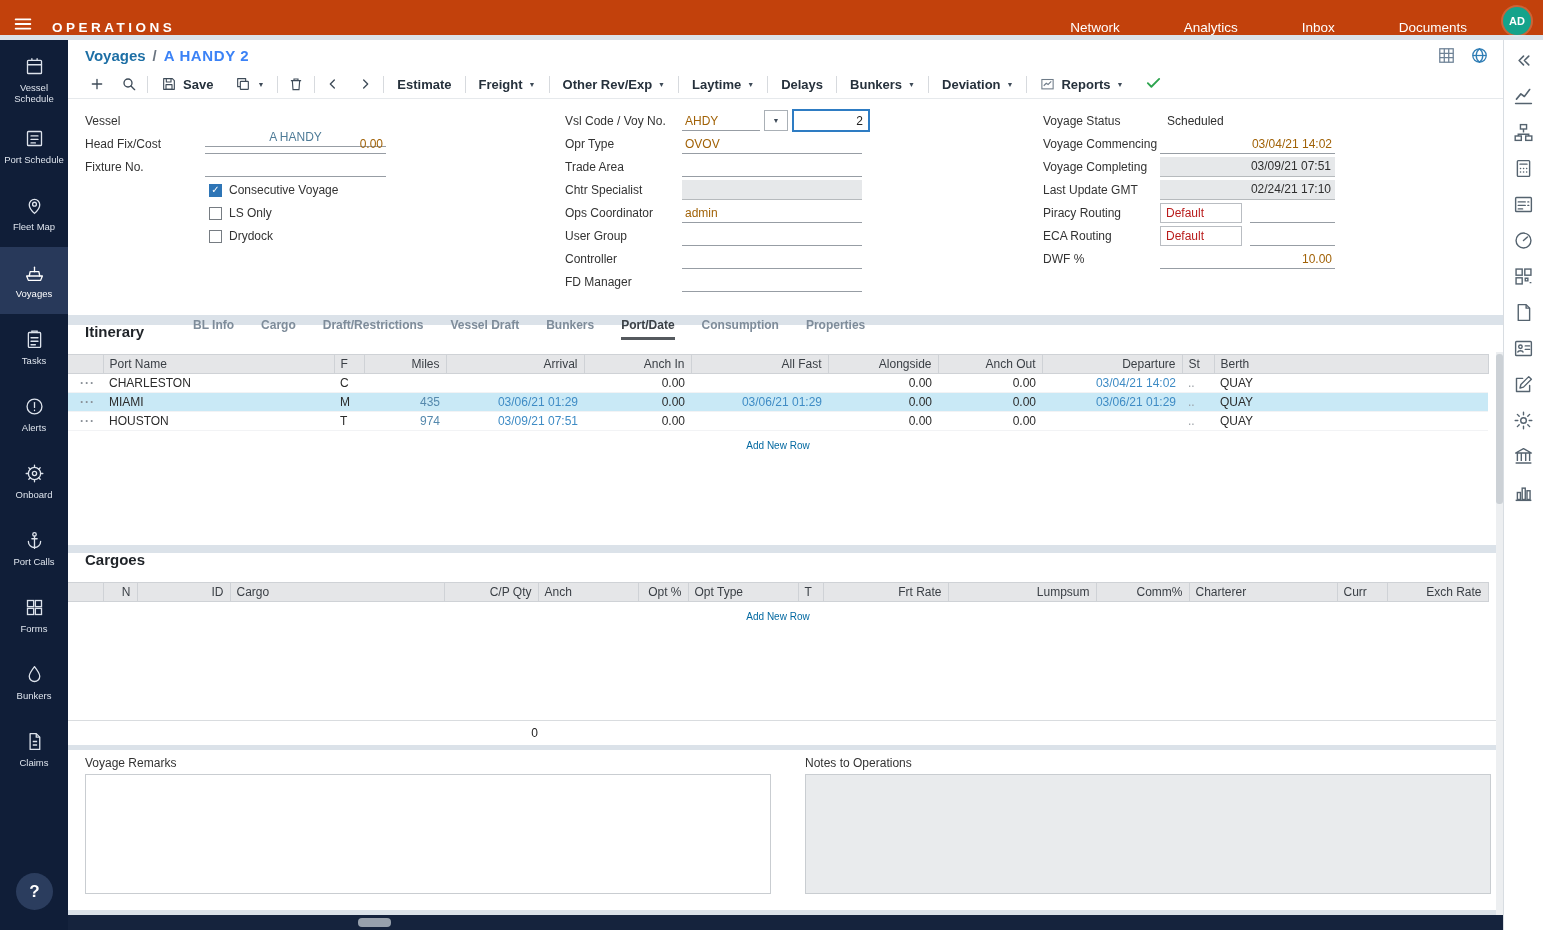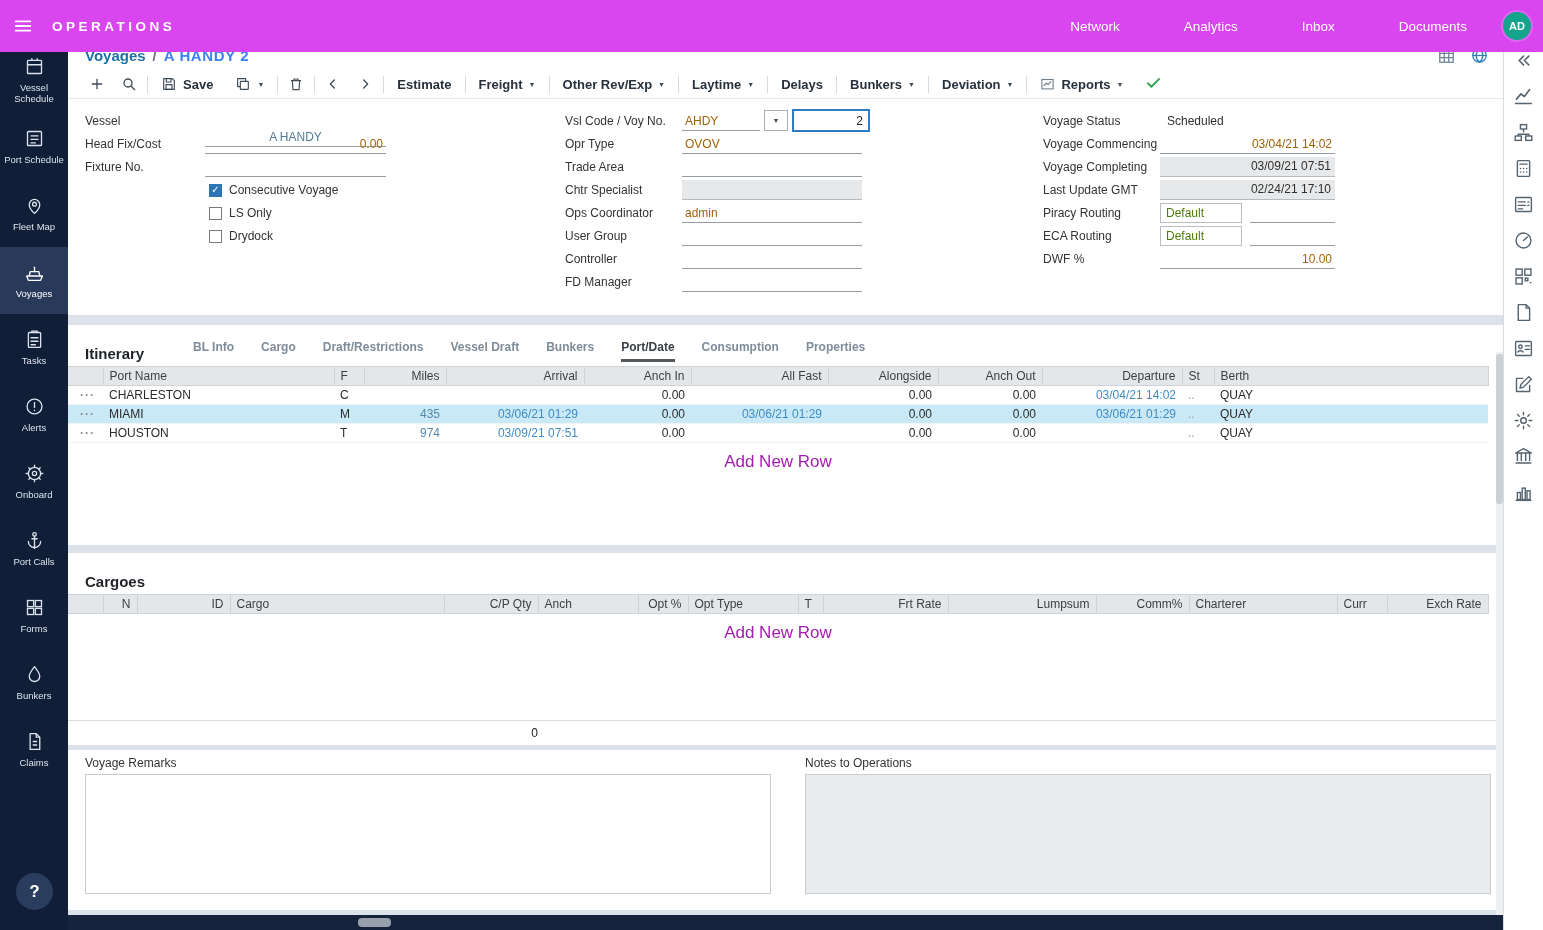--- a/index.html
+++ b/index.html
@@ -1,21 +1,21 @@
 <!DOCTYPE html>
 <html><head>
 <meta charset="utf-8">
 <style>
   * { margin:0; padding:0; box-sizing:border-box; }
   html,body { width:1543px; height:930px; overflow:hidden; }
   body { font-family:"Liberation Sans", sans-serif; font-size:12px; color:#2b2b2b; }
   .app { position:relative; width:1543px; height:930px; background:#dbe2e9; overflow:hidden; }
 
   
-  .topbar { position:absolute; top:0; left:0; width:1543px; height:52px; background:#d946ef; display:flex; align-items:center; z-index:5; }
+  .topbar { position:absolute; top:0; left:0; width:1543px; height:35px; background:#c2410c; display:flex; align-items:flex-end; z-index:5; }
   .hamburger { width:46px; display:flex; justify-content:center; cursor:pointer; color:#fff; }
   .app-title { color:#fff; font-weight:700; font-size:13.5px; letter-spacing:3.5px; margin-left:6px; }
   .top-nav { margin-left:auto; display:flex; align-items:center; gap:64px; margin-right:36px; }
   .top-link { color:#fff; font-size:13.5px; cursor:pointer; }
   .avatar { width:28px; height:28px; border-radius:50%; background:#14a38b; color:#fff; font-size:11px; font-weight:700;
             display:flex; align-items:center; justify-content:center; margin-right:12px; box-shadow:0 0 0 2px rgba(255,255,255,.18); cursor:pointer; }
 
   
   .left-rail { position:absolute; top:40px; left:0; width:68px; height:890px; background:#101e38; display:flex; flex-direction:column; padding-top:6px; }
   .rail-item { height:67px; display:flex; flex-direction:column; align-items:center; justify-content:center; gap:5px; cursor:pointer; color:#dde3ec; }
@@ -54,50 +54,50 @@
   .check-ic svg { width:17px; height:17px; }
 
   
   .form-section { top:59px; height:216px; }
   .lbl { position:absolute; font-size:12px; color:#333; height:20px; line-height:20px; }
   .fld { border:0; border-bottom:1px solid #97global9ea4; border-bottom:1px solid #979da4; background:transparent; height:20px; font-family:inherit;
          font-size:12px; color:#a16207; padding:0 3px; outline:none; position:absolute; }
   .ta-r { text-align:right; }
   .box-ro { position:absolute; height:20px; background:#e6e8ea; border-bottom:1px solid #b6babd; font-size:12px; line-height:19px;
             text-align:right; padding:0 4px; color:#2f2f2f; }
-  .box-sm { position:absolute; height:20px; border:1px solid #b9bdc2; background:#fff; font-size:12px; line-height:18px; padding:0 5px; color:#4d7c0f; }
+  .box-sm { position:absolute; height:20px; border:1px solid #b9bdc2; background:#fff; font-size:12px; line-height:18px; padding:0 5px; color:#b91c1c; }
   .plain-val { position:absolute; font-size:12px; color:#2f2f2f; height:20px; line-height:20px; }
   .vessel-val { color:#4e7b97; }
   .dd-btn { position:absolute; width:24px; height:21px; border:1px solid #aab0b6; background:#fff; display:flex; align-items:center; justify-content:center; cursor:pointer; }
   .voy-focus { position:absolute; height:23px; border:2px solid #2e7cc3; background:#fff; font-size:12px; text-align:right; padding:0 5px;
                font-family:inherit; color:#222; outline:none; }
   .cb-row { position:absolute; display:flex; align-items:center; gap:7px; cursor:pointer; }
   .cb { width:13px; height:13px; border:1px solid #767c82; background:#fff; display:inline-flex; align-items:center; justify-content:center; }
   .cb.checked { background:#2e75b6; border-color:#2e75b6; }
   .cb.checked::after { content:"✓"; color:#fff; font-size:10px; line-height:1; }
   .cb-lbl { font-size:12px; color:#333; }
 
   
   .itin { top:285px; height:220px; }
   .cargoes-sec { top:513px; height:192px; }
-  .sec-head { display:flex; align-items:flex-end; padding:6px 0 4px 17px; height:29px;margin-top:12px; }
+  .sec-head { display:flex; align-items:flex-end; padding:6px 0 14px 17px; height:29px; }
   .sec-title { font-size:15px; font-weight:700; color:#1f2328; width:108px; }
   .tabs { display:flex; gap:27px; align-items:flex-end; }
   .tab { font-size:12px; font-weight:700; color:#7e8c9a; padding-bottom:5px; border-bottom:3px solid transparent; cursor:pointer; }
   .tab.active { color:#3b4147; border-bottom-color:#55595e; }
   table { border-collapse:collapse; table-layout:fixed; width:1420px; font-size:12px; }
   thead td { background:#e5e6e8; border:1px solid #cfd2d6; border-left:0; color:#3a3f45; height:19px; padding:0 6px; font-weight:400; overflow:hidden; white-space:nowrap; }
   tbody td { height:19px; padding:0 6px; border-bottom:1px solid #f2f3f5; color:#2b2b2b; overflow:hidden; white-space:nowrap; }
   tr.selected td { background:#c9e9f6; }
   td.r { text-align:right; }
   td.date { color:#3f8cc5; }
   td.blue { color:#5589ad; }
   td.muted { color:#9aa0a6; }
   td.handle { color:#8a9097; font-weight:700; letter-spacing:1px; padding-left:12px; cursor:pointer; }
-  .add-row { display:block; text-align:center; width:1420px; color:#a21caf; font-size:17px; margin-top:9px; cursor:pointer; }
+  .add-row { display:block; text-align:center; width:1420px; color:#0369a1; font-size:10px; margin-top:9px; cursor:pointer; }
   .totals { position:absolute; bottom:0; left:0; width:1435px; height:25px; border-top:1px solid #d9dcdf; background:#fff; }
   .total-qty { position:absolute; left:376px; width:94px; top:5px; text-align:right; font-size:12px; color:#222; }
 
   
   .remarks { top:710px; height:160px; }
   .rm-lbl { position:absolute; top:6px; font-size:12px; color:#333; }
   .rm-ta { position:absolute; top:24px; height:120px; width:686px; border:1px solid #c9cdd1; resize:none; font-family:inherit; font-size:12px; padding:5px; outline:none; }
   .rm-ta.ro { background:#e9ebed; }
 
   

